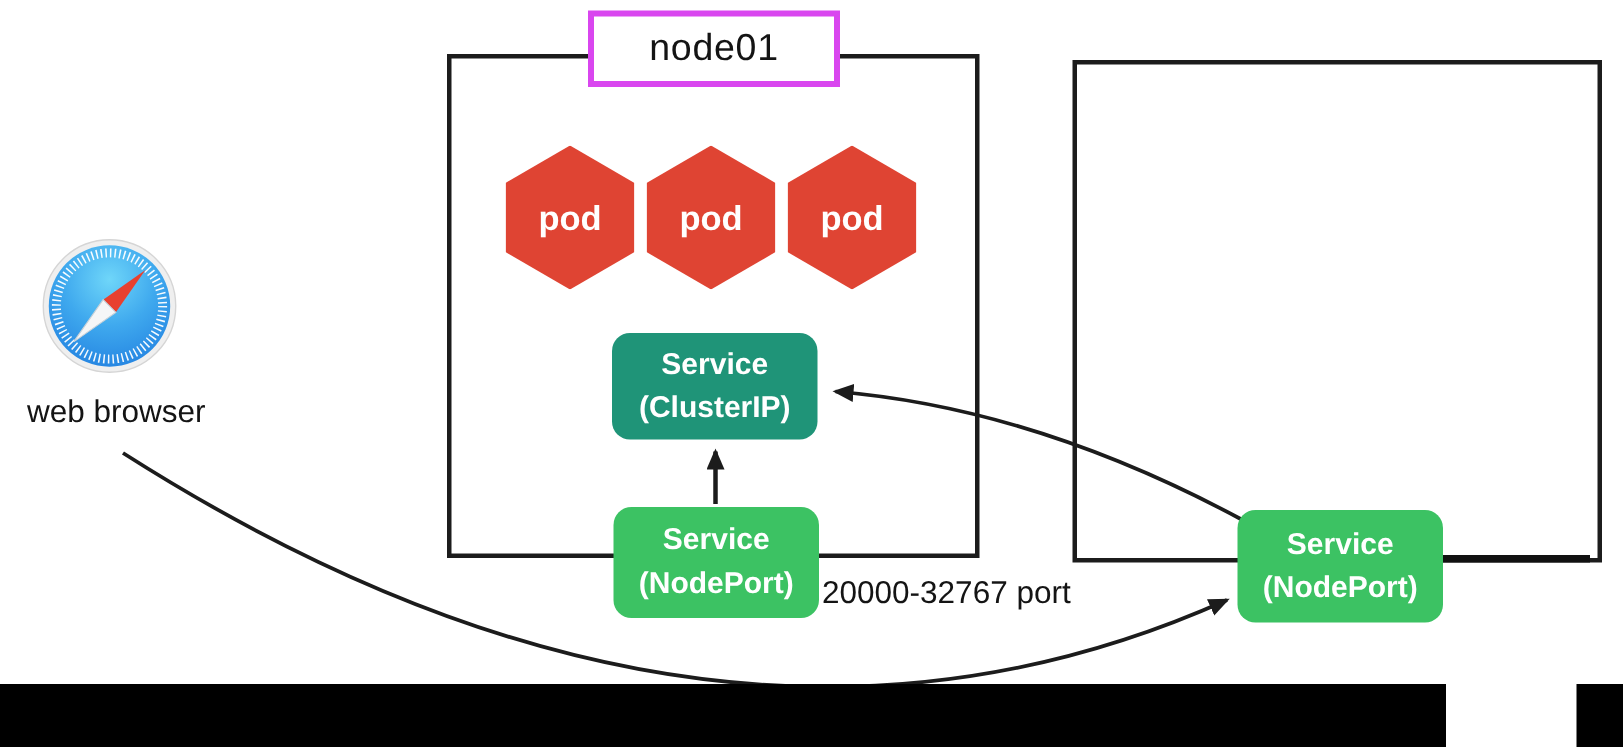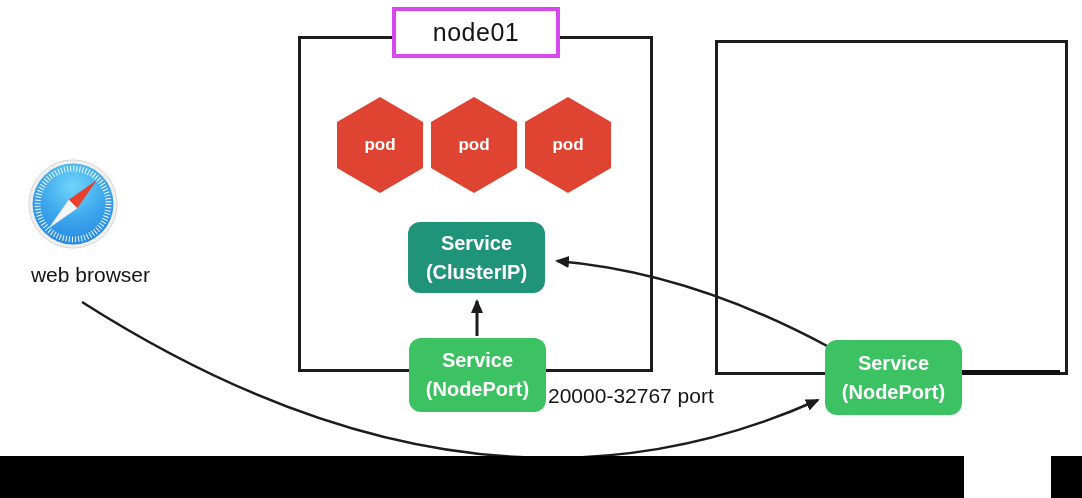--- a/index.html
+++ b/index.html
@@ -14,32 +14,32 @@
   .node-label{
     border:4px solid #d946ef;background:#ffffff;z-index:3;
     display:flex;align-items:center;justify-content:center;
     font-size:25px;color:#141414;letter-spacing:.5px;
   }
 
   
   .pod-hex{
     z-index:3;display:flex;align-items:center;justify-content:center;
     clip-path:polygon(50% 0%, 100% 26%, 100% 74%, 50% 100%, 0% 74%, 0% 26%);
-    color:#ffffff;font-weight:bold;font-size:17px;
+    color:#ffffff;font-weight:bold;font-size:23px;
   }
 
   
   .service-box{
     z-index:3;border-radius:12px;color:#ffffff;text-align:center;
     display:flex;flex-direction:column;align-items:center;justify-content:center;
     font-weight:bold;font-size:20px;line-height:1.45;
   }
 
   .caption{color:#141414;z-index:3;}
-  #browser-label{font-size:21px;text-align:right;}
+  #browser-label{font-size:21px;text-align:center;}
   #port-range-label{font-size:21px;white-space:nowrap;}
 
   #arrow-overlay{position:absolute;left:0;top:0;z-index:2;pointer-events:none;}
 
   .black-bar{background:#000000;z-index:4;}
   #node02-thick-edge{background:#111111;z-index:2;}
 </style>
 </head>
 <body>
 

